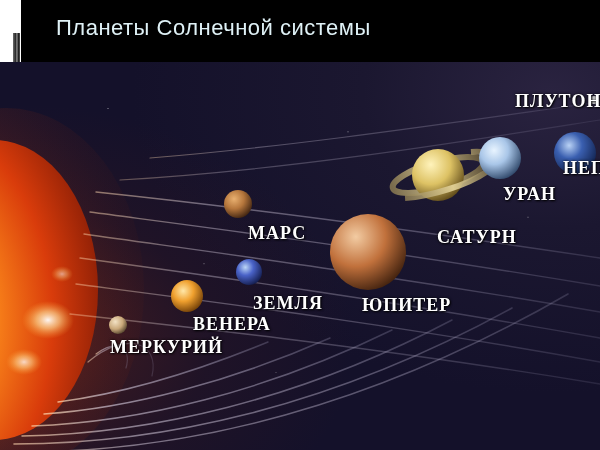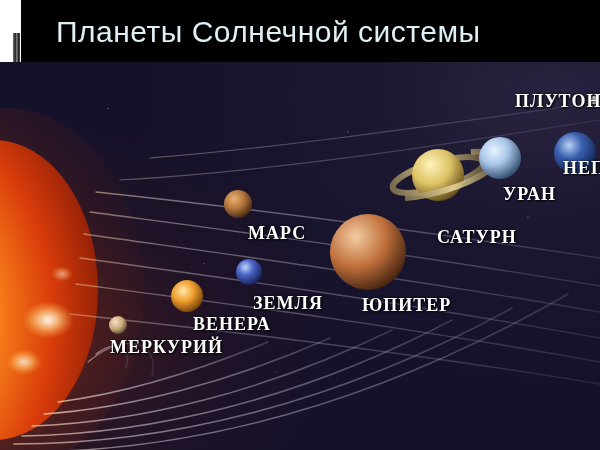--- a/index.html
+++ b/index.html
@@ -38,21 +38,21 @@
     width: 7px;
     height: 29px;
     background: linear-gradient(90deg,#6d6d6d 0%,#2b2b2b 35%,#8a8a8a 55%,#1a1a1a 80%,#555 100%);
   }
   #title-text {
     position: absolute;
     left: 56px;
     top: 15px;
     color: #dff1f6;
     font-family: "Liberation Sans", sans-serif;
-    font-size: 30px;
+    font-size: 22px;
     font-weight: 400;
     letter-spacing: 0.5px;
     white-space: nowrap;
   }
 
   
   #space {
     position: absolute;
     left: 0; top: 62px;
     width: 600px;

